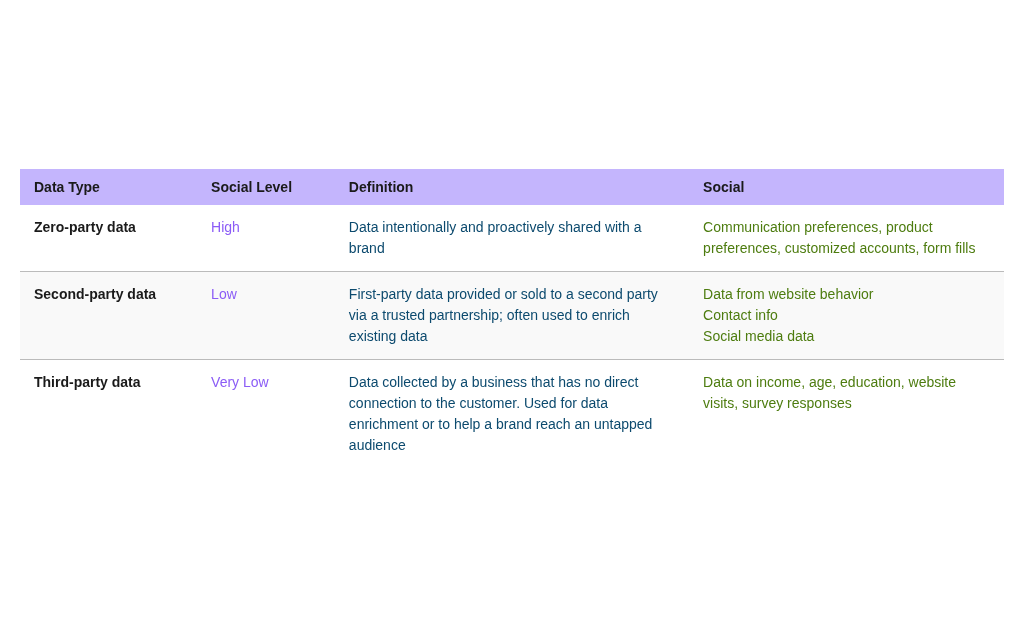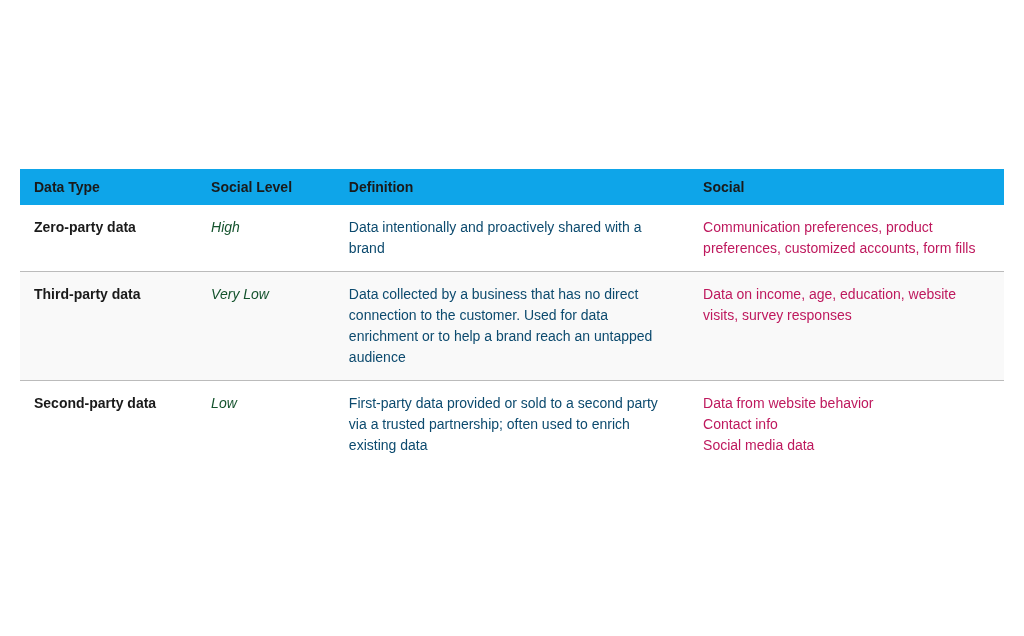--- a/index.html
+++ b/index.html
@@ -20,21 +20,21 @@
     }
 
     table {
       width: 100%;
       border-collapse: collapse;
       font-size: 14px;
       color: #222;
     }
 
     thead tr {
-      background-color: #0ea5e9;
+      background-color: #c4b5fd;
     }
 
     thead th {
       padding: 10px 14px;
       text-align: left;
       font-weight: bold;
       color: #1a1a1a;
       font-size: 14px;
       border: none;
     }
@@ -55,32 +55,31 @@
     }
 
     .col-datatype {
       width: 18%;
       font-weight: bold;
       color: #1a1a1a;
     }
 
     .col-trust {
       width: 14%;
-      color: #14532d;
-      font-style: italic;
+      color: #8b5cf6;
     }
 
     .col-definition {
       width: 36%;
       color: #0c4a6e;
     }
 
     .col-example {
       width: 32%;
-      color: #be185d;
+      color: #4d7c0f;
     }
 
     tbody tr:nth-child(odd) {
       background-color: #ffffff;
     }
 
     tbody tr:nth-child(even) {
       background-color: #f9f9f9;
     }
   </style>
@@ -100,30 +99,30 @@
 
     <tr>
       <td class="col-datatype">Zero-party data</td>
       <td class="col-trust">High</td>
       <td class="col-definition">Data intentionally and proactively shared with a brand</td>
       <td class="col-example">Communication preferences, product preferences, customized accounts, form fills</td>
     </tr>
 
 
     <tr>
-      <td class="col-datatype">Third-party data</td>
-      <td class="col-trust">Very Low</td>
-      <td class="col-definition">Data collected by a business that has no direct connection to the customer. Used for data enrichment or to help a brand reach an untapped audience</td>
-      <td class="col-example">Data on income, age, education, website visits, survey responses</td>
-    </tr>
-
-    <tr>
       <td class="col-datatype">Second-party data</td>
       <td class="col-trust">Low</td>
       <td class="col-definition">First-party data provided or sold to a second party via a trusted partnership; often used to enrich existing data</td>
       <td class="col-example">
         Data from website behavior<br>
         Contact info<br>
         Social media data
       </td>
     </tr>
+
+    <tr>
+      <td class="col-datatype">Third-party data</td>
+      <td class="col-trust">Very Low</td>
+      <td class="col-definition">Data collected by a business that has no direct connection to the customer. Used for data enrichment or to help a brand reach an untapped audience</td>
+      <td class="col-example">Data on income, age, education, website visits, survey responses</td>
+    </tr>
   </tbody>
 </table>
 
 </body></html>

